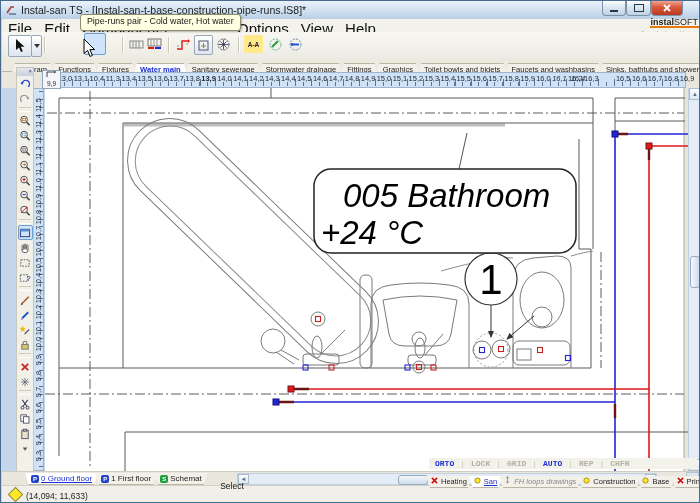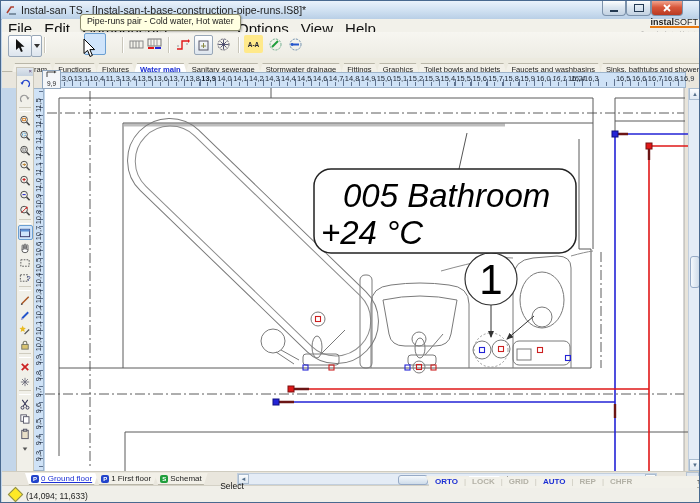--- a/index.html
+++ b/index.html
@@ -80,21 +80,21 @@
   #hscroll{position:absolute;left:235px;top:1px;width:420px;height:12px;background:#e4ecf6;border:1px solid #c2cfde;box-sizing:border-box;}
   #hthumb{position:absolute;left:160px;top:1px;width:28px;height:8px;background:linear-gradient(#f4f8fc,#cfdcea);border:1px solid #96aac6;border-radius:3px;}
   #sizebox{position:absolute;right:1px;top:0;width:13px;height:13px;background:#dfe6ee;border:1px solid #b5c3d2;box-sizing:border-box;}
   
   #layertabs{left:428px;top:469px;width:268px;height:13px;white-space:nowrap;z-index:5;}
   .laytab{display:inline-block;height:12px;line-height:12px;margin-left:-3px;padding:0 5px;font-size:7.5px;color:#222;background:#f2f0e8;
           clip-path:polygon(0 0,100% 0,calc(100% - 4px) 100%,4px 100%);box-shadow:inset 0 -1px 0 #b9b6a8;}
   .laytab.active{background:#fff;color:#1c2fd4;text-decoration:underline;}
   .laytab.dim{color:#888;font-style:italic;}
   .lt-ic{display:inline-block;width:8px;margin-right:2px;}
-  #toggles{left:428px;top:476px;width:268px;height:11px;background:#f2f1ea;font-size:8px;font-weight:bold;z-index:6;display:flex;}
+  #toggles{left:428px;top:457px;width:268px;height:11px;background:#f2f1ea;font-size:8px;font-weight:bold;z-index:6;display:flex;align-items:center;font-family:Liberation Mono, monospace;}
   .tgl{padding:0 6px;color:#b3b1a6;}
   .tgl.on{color:#1c2fd4;}
   .tglsep{color:#c9c6ba;font-weight:normal;}
   
   #statusbar{left:1px;top:484px;width:698px;height:18px;background:#f0efe9;border-top:1px solid #d4d1c6;}
   #coords{left:24px;top:5px;font-size:8.5px;color:#222;}
   #diamond{left:8px;top:3px;width:9px;height:9px;background:#ffe926;border:1px solid #8a8a52;transform:rotate(45deg);}
   #statctr{left:130px;top:-4px;width:200px;text-align:center;font-size:8.5px;color:#111;line-height:9px;}
   
   #tooltip{left:79px;top:13px;height:13px;background:#ffffe1;border:1px solid #8c8c6e;border-radius:3px;padding:1px 6px;font-size:8.8px;color:#222;white-space:nowrap;z-index:20;box-shadow:1px 1px 2px rgba(0,0,0,.25);}

